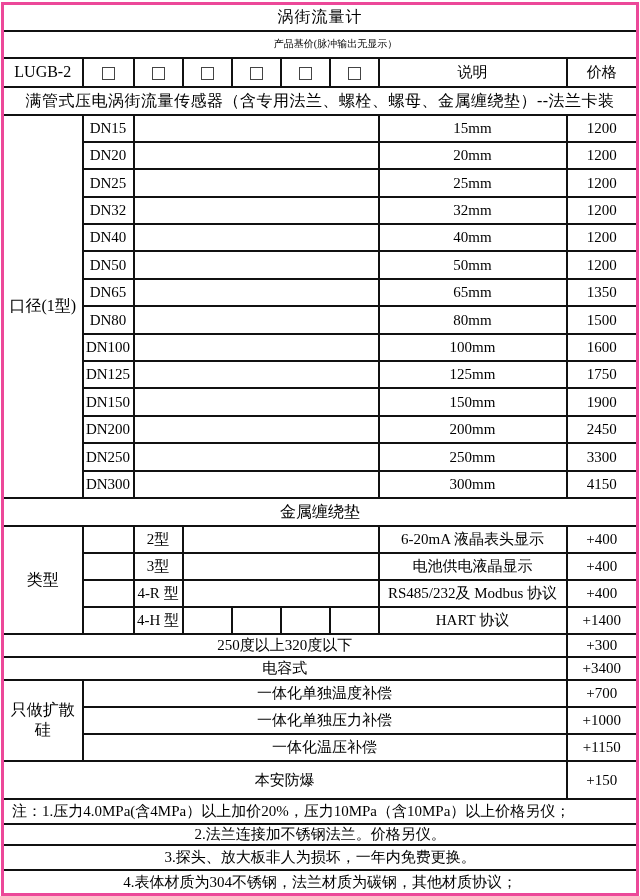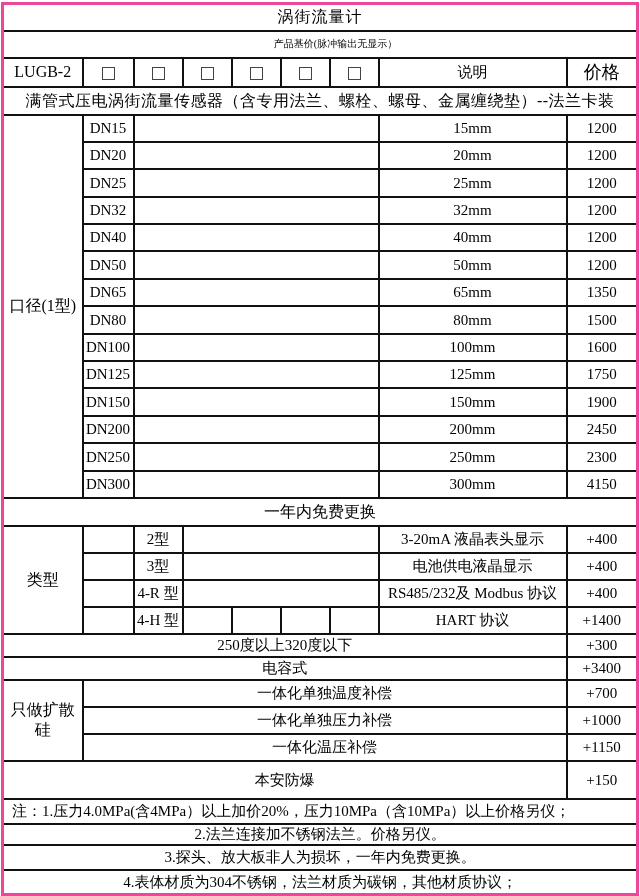--- a/index.html
+++ b/index.html
@@ -29,21 +29,21 @@
     font-size: 15px;
     padding: 0 2px;
     overflow: hidden;
     line-height: 1.25;
   }
   td.title-cell      { font-size: 16px; letter-spacing: 1px; }
   td.subtitle-cell   { font-size: 10px; padding-left: 33px; }
   td.banner-cell     { font-size: 16px; letter-spacing: 0.5px; }
   td.model-cell      { font-size: 16px; }
   td.desc-header     { font-size: 15px; }
-  td.price-header    { font-size: 18px; }
+  td.price-header    { font-size: 15px; }
   td.section-header  { font-size: 16px; }
   td.side-label      { font-size: 16px; border-radius: 25px; }
   td.note-cell       { font-size: 15px; margin-left: 24px; }
   td.note-left       { text-align: left; padding-left: 8px; }
   .checkbox {
     display: inline-block;
     width: 11px;
     height: 11px;
     border: 1.6px solid #444;
     background: #fff;
@@ -163,39 +163,39 @@
   <tr style="height:27.4px">
     <td>DN200</td>
     <td colspan="5"></td>
     <td>200mm</td>
     <td class="price-col">2450</td>
   </tr>
   <tr style="height:27.4px">
     <td>DN250</td>
     <td colspan="5"></td>
     <td>250mm</td>
-    <td class="price-col">2300</td>
+    <td class="price-col">3300</td>
   </tr>
   <tr style="height:27.4px">
     <td>DN300</td>
     <td colspan="5"></td>
     <td>300mm</td>
     <td class="price-col">4150</td>
   </tr>
 
   <tr style="height:28px">
-    <td colspan="9" class="section-header">一年内免费更换</td>
+    <td colspan="9" class="section-header">金属缠绕垫</td>
   </tr>
 
   <tr style="height:27px">
     <td rowspan="4" class="side-label">类型</td>
     <td></td>
     <td>2型</td>
     <td colspan="4"></td>
-    <td>3-20mA 液晶表头显示</td>
+    <td>6-20mA 液晶表头显示</td>
     <td class="price-col">+400</td>
   </tr>
   <tr style="height:27px">
     <td></td>
     <td>3型</td>
     <td colspan="4"></td>
     <td>电池供电液晶显示</td>
     <td class="price-col">+400</td>
   </tr>
   <tr style="height:27px">

